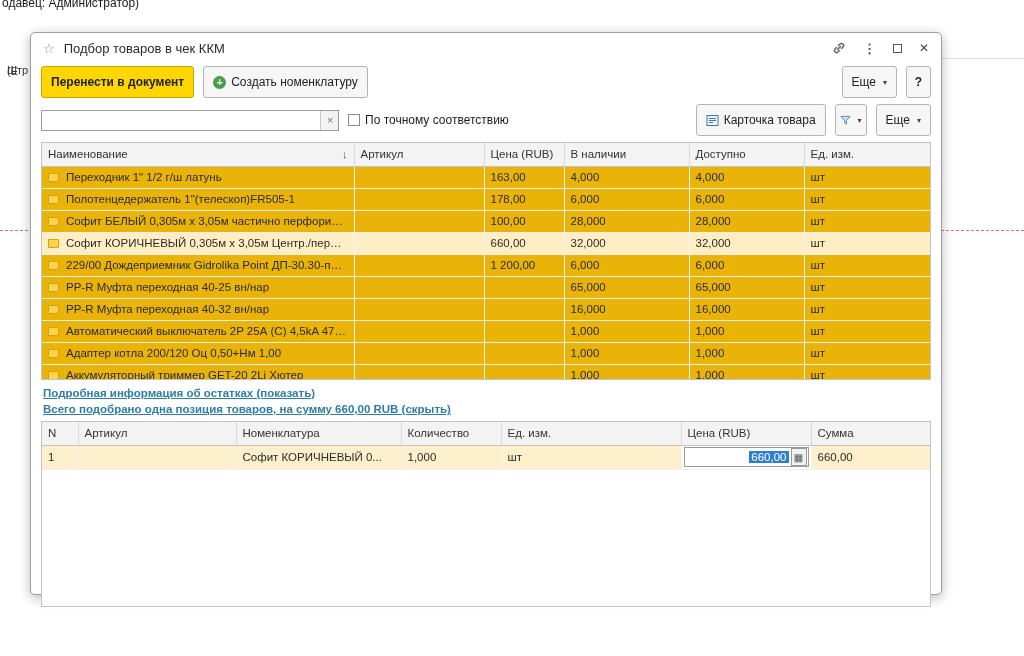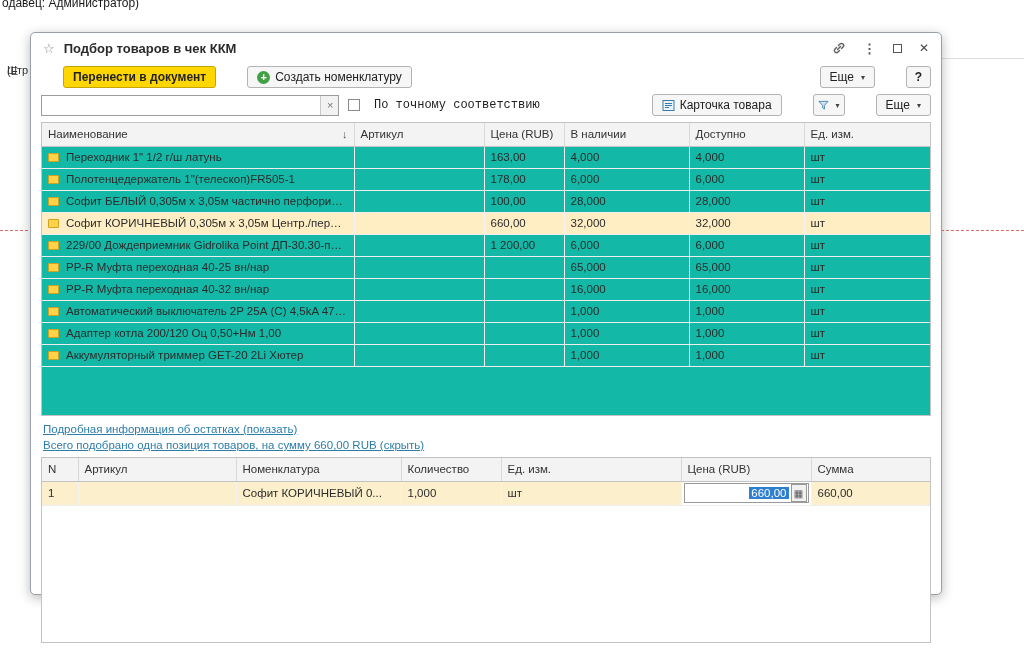--- a/index.html
+++ b/index.html
@@ -18,53 +18,53 @@
   .bg-dashed { position:absolute; top:230px; left:0; right:0; border-top:1px dashed #d96a6a; }
 
   
   .dialog {
     position:absolute; left:30px; top:32px; width:912px; height:563px;
     background:#fff; border:1px solid #99a0a8; border-radius:5px;
     box-shadow:0 3px 12px rgba(0,0,0,.28); z-index:2;
   }
   .titlebar { display:flex; align-items:center; height:30px; padding:0 12px; }
   .star { color:#8a8a8a; font-size:13px; cursor:pointer; }
-  .title { font-size:13px; font-weight:700; color:#2b2b2b; margin-left:9px; }
+  .title { font-size:13px; font-weight:400; color:#2b2b2b; margin-left:9px; }
   .tb-icons { margin-left:auto; display:flex; align-items:center; gap:17px; color:#555; }
   .tb-icons > span { cursor:pointer; display:inline-flex; align-items:center; justify-content:center; }
   .kebab { font-size:13px; font-weight:700; }
   .maxbox { width:9px; height:9px; border:1px solid #555; }
   .closex { font-size:12px; color:#444; }
 
   
   .toolbar { display:flex; align-items:center; gap:9px; padding:3px 10px 5px; }
   .searchrow { display:flex; align-items:center; gap:9px; padding:1px 10px 6px; }
   .btn {
-    display:inline-flex; align-items:center; gap:5px; height:22px;
+    display:inline-flex; align-items:center; gap:5px; height:32px;
     background:#f6f6f6; border:1px solid #b3b3b3; border-radius:3px;
-    padding:0 9px; font-size:12px; color:#222; font-family:inherit; cursor:pointer; white-space:nowrap;margin-left:22px;
+    padding:0 9px; font-size:12px; color:#222; font-family:inherit; cursor:pointer; white-space:nowrap;
   }
   .btn-primary { background:#ffd600; border-color:#c7a500; font-weight:700; }
   .btn-help { width:25px; justify-content:center; padding:0; font-weight:700; }
   .caret { font-size:8px; color:#444; margin-left:2px; }
   .plus-icon {
     width:13px; height:13px; border-radius:50%; background:#43a047; color:#fff;
     font-size:11px; line-height:12px; text-align:center; font-weight:700; display:inline-block;
   }
   .spacer { flex:1; }
 
   .search-box { display:flex; align-items:stretch; width:298px; height:21px; border:1px solid #9c9c9c; background:#fff; }
   .search-box input { flex:1; border:none; outline:none; padding:0 6px; font-size:12px; font-family:inherit; min-width:0; }
   .search-clear { width:18px; border:none; border-left:1px solid #c9c9c9; background:#f2f2f2; color:#777; font-size:11px; cursor:pointer; }
-  .chk { display:flex; align-items:center; gap:14px; font-size:12px; color:#1d1d1d; cursor:pointer;font-family:Liberation Mono, monospace; }
+  .chk { display:flex; align-items:center; gap:5px; font-size:12px; color:#1d1d1d; cursor:pointer; }
   .chk .box { width:12px; height:12px; border:1px solid #8a8a8a; background:#fff; }
   .filter-btn { width:32px; padding:0 4px; justify-content:center; }
 
   
-  .products-wrap { margin:0 10px; height:294px; border:1px solid #c3c3c3; overflow:hidden; background:#14b8a6; }
+  .products-wrap { margin:0 10px; height:238px; border:1px solid #c3c3c3; overflow:hidden; background:#eab308; }
   .selection-wrap { margin:6px 10px 0; height:186px; border:1px solid #c3c3c3; overflow:hidden; background:#fff; }
   table { width:100%; border-collapse:collapse; table-layout:fixed; font-size:11.5px; color:#2b2b2b; }
   thead th {
     background:#f3f3f3; font-weight:400; text-align:left; padding:0 6px; height:23px;
     border-right:1px solid #d9d9d9; border-bottom:1px solid #c3c3c3; color:#333;
     white-space:nowrap; overflow:hidden;
   }
   thead th:last-child { border-right:none; }
   tbody td {
     padding:0 6px; height:22px; border-bottom:1px solid #eeeeee; border-right:1px solid #f3f3f3;
@@ -73,21 +73,21 @@
   tbody td:last-child { border-right:none; }
   .num { text-align:left; }
   tr.selected td { background:#ffeec4; }
   .row-icon {
     display:inline-block; width:11px; height:9px; background:#ffd24a; border:1px solid #cfa21d;
     border-radius:1px; margin-right:7px; vertical-align:-1px;
   }
   .sort-arrow { float:right; color:#555; font-size:11px; }
 
   .link {
-    display:block; width:max-content; margin:7px 0 0 12px; font-size:11.5px; font-weight:400;
+    display:block; width:max-content; margin:7px 0 0 12px; font-size:11.5px; font-weight:700;
     color:#2d7daa; text-decoration:underline; cursor:pointer;
   }
   .link + .link { margin-top:4px; }
 
   tr.sel-row td { background:#fcf0cc; height:24px; }
   tr.sel-row td.price-cell { background:#fff; padding:1px 2px; }
   .price-edit { display:flex; align-items:center; justify-content:flex-end; height:20px; border:1px solid #9a9a9a; background:#fff; padding:0 1px; }
   .price-sel { background:#2f7fd0; color:#fff; padding:0 2px; }
   .calc-btn {
     width:16px; height:18px; margin-left:2px; border:1px solid #9a9a9a; background:#f1f1f1;

